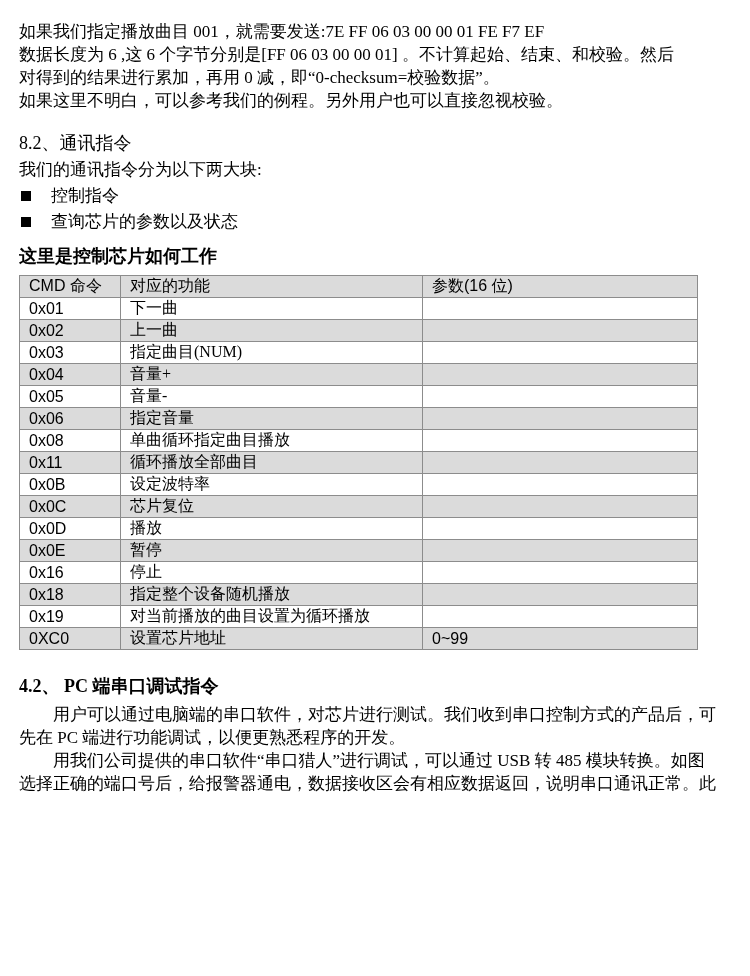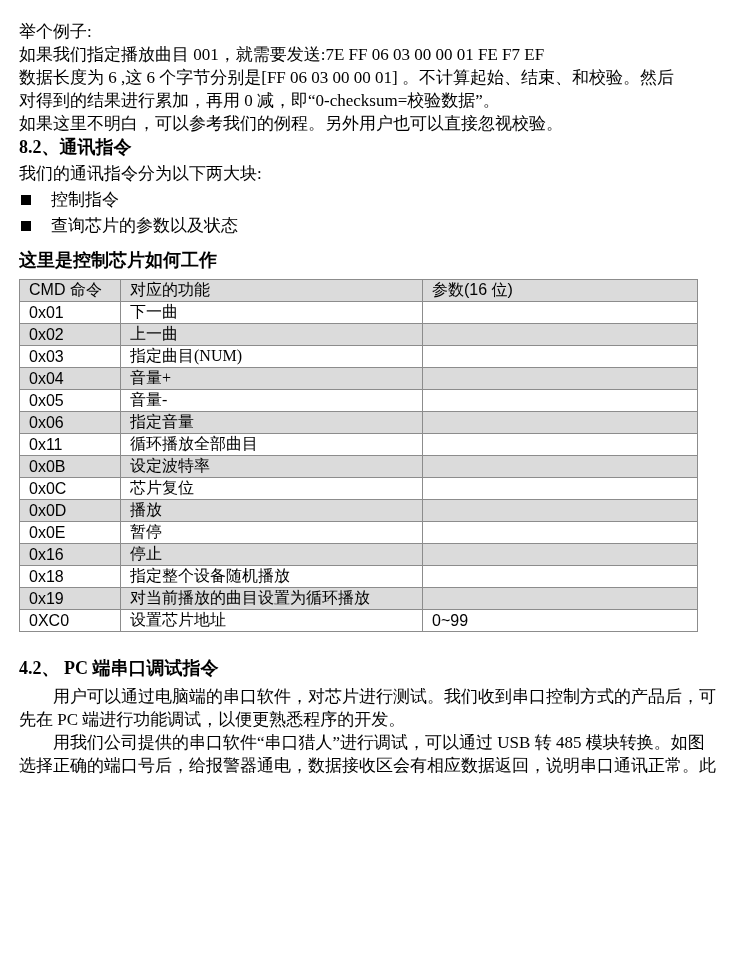--- a/index.html
+++ b/index.html
@@ -14,22 +14,23 @@
   .page { padding: 20px 27px 0 19px; }
 
   .intro-line {
     font-size: 17px;
     line-height: 23px;
     white-space: nowrap;
   }
 
   .section-title {
     font-size: 18px;
-    font-weight: bold;
+    font-weight: normal;
     line-height: 24px;
+    margin-top: 19px;
   }
   .section-intro {
     font-size: 17px;
     line-height: 23px;
     margin-top: 3px;
   }
 
   .bullet-list { margin-top: 2px; }
   .bullet-item {
     display: flex;
@@ -95,21 +96,20 @@
     white-space: nowrap;
   }
   .para-indent { padding-left: 34px; }
 </style>
 </head>
 <body>
 
 <div class="page">
 
   <div>
-    <div class="intro-line">举个例子:</div>
     <div class="intro-line">如果我们指定播放曲目 001，就需要发送:7E FF 06 03 00 00 01 FE F7 EF</div>
     <div class="intro-line">数据长度为 6 ,这 6 个字节分别是[FF 06 03 00 00 01] 。不计算起始、结束、和校验。然后</div>
     <div class="intro-line">对得到的结果进行累加，再用 0 减，即“0-checksum=校验数据”。</div>
     <div class="intro-line">如果这里不明白，可以参考我们的例程。另外用户也可以直接忽视校验。</div>
   </div>
 
   <div class="section-title">8.2、通讯指令</div>
   <div class="section-intro">我们的通讯指令分为以下两大块:</div>
 
   <div class="bullet-list">
@@ -161,20 +161,25 @@
       <td class="cell-code">0x05</td>
       <td class="cell-func">音量-</td>
       <td class="cell-param"></td>
     </tr>
     <tr>
       <td class="cell-code">0x06</td>
       <td class="cell-func">指定音量</td>
       <td class="cell-param"></td>
     </tr>
     <tr>
+      <td class="cell-code">0x08</td>
+      <td class="cell-func">单曲循环指定曲目播放</td>
+      <td class="cell-param"></td>
+    </tr>
+    <tr>
       <td class="cell-code">0x11</td>
       <td class="cell-func">循环播放全部曲目</td>
       <td class="cell-param"></td>
     </tr>
     <tr>
       <td class="cell-code">0x0B</td>
       <td class="cell-func">设定波特率</td>
       <td class="cell-param"></td>
     </tr>
     <tr>

